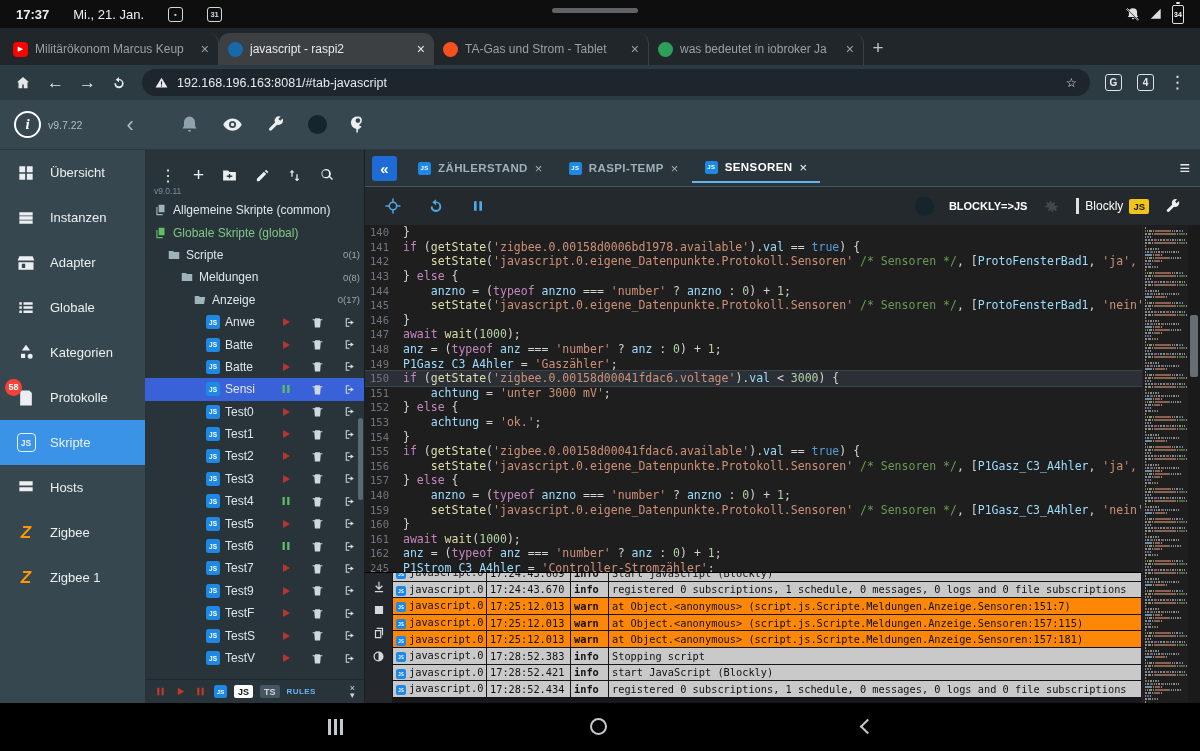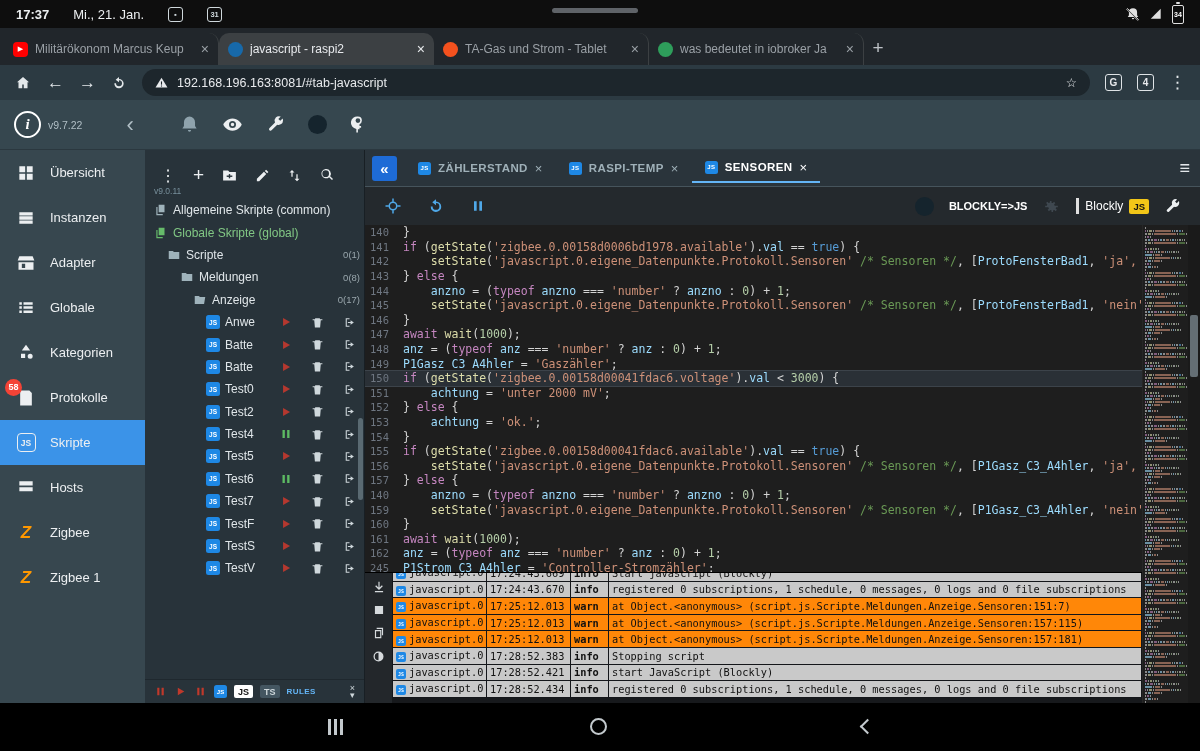--- a/index.html
+++ b/index.html
@@ -436,118 +436,194 @@
                 <svg width="13" height="13" viewBox="0 0 24 24" fill="#cfd8dc">
                   <path d="M6 8h12l-1.2 13H7.2L6 8zm10-4l1 2h4v2H3V6h4l1-2h8z"></path>
                 </svg>
               </span>
   <span class="t-ctl">
                 <svg width="13" height="13" viewBox="0 0 24 24" fill="#cfd8dc">
                   <path d="M5 4h7v2H7v12h5v2H5V4zm9 4l6 4-6 4v-3h-5v-2h5V8z"></path>
                 </svg>
               </span>
  </div>
-            <div class="tree-row script " style="padding-left:61px">
-  <span class="jsfile">JS</span>
-  <span class="t-label">Test0</span>
-  <span class="t-ctl">
-                <svg width="14" height="14" viewBox="0 0 24 24" fill="#b5382f">
-                  <path d="M7 5v14l12-7z"></path>
-                </svg>
-              </span>
-  <span class="t-ctl">
-                <svg width="13" height="13" viewBox="0 0 24 24" fill="#cfd8dc">
-                  <path d="M6 8h12l-1.2 13H7.2L6 8zm10-4l1 2h4v2H3V6h4l1-2h8z"></path>
-                </svg>
-              </span>
-  <span class="t-ctl">
-                <svg width="13" height="13" viewBox="0 0 24 24" fill="#cfd8dc">
-                  <path d="M5 4h7v2H7v12h5v2H5V4zm9 4l6 4-6 4v-3h-5v-2h5V8z"></path>
-                </svg>
-              </span>
- </div>
-            <div class="tree-row script " style="padding-left:61px">
-  <span class="jsfile">JS</span>
-  <span class="t-label">Test2</span>
-  <span class="t-ctl">
-                <svg width="14" height="14" viewBox="0 0 24 24" fill="#b5382f">
-                  <path d="M7 5v14l12-7z"></path>
-                </svg>
-              </span>
-  <span class="t-ctl">
-                <svg width="13" height="13" viewBox="0 0 24 24" fill="#cfd8dc">
-                  <path d="M6 8h12l-1.2 13H7.2L6 8zm10-4l1 2h4v2H3V6h4l1-2h8z"></path>
-                </svg>
-              </span>
-  <span class="t-ctl">
-                <svg width="13" height="13" viewBox="0 0 24 24" fill="#cfd8dc">
-                  <path d="M5 4h7v2H7v12h5v2H5V4zm9 4l6 4-6 4v-3h-5v-2h5V8z"></path>
-                </svg>
-              </span>
- </div>
-            <div class="tree-row script " style="padding-left:61px">
-  <span class="jsfile">JS</span>
-  <span class="t-label">Test4</span>
+            <div class="tree-row script selected" style="padding-left:61px">
+  <span class="jsfile">JS</span>
+  <span class="t-label">Sensi</span>
   <span class="t-ctl">
                 <svg width="14" height="14" viewBox="0 0 24 24" fill="#5dbb63">
                   <path d="M6 5h4v14H6zM14 5h4v14h-4z"></path>
                 </svg>
               </span>
   <span class="t-ctl">
                 <svg width="13" height="13" viewBox="0 0 24 24" fill="#cfd8dc">
                   <path d="M6 8h12l-1.2 13H7.2L6 8zm10-4l1 2h4v2H3V6h4l1-2h8z"></path>
                 </svg>
               </span>
   <span class="t-ctl">
                 <svg width="13" height="13" viewBox="0 0 24 24" fill="#cfd8dc">
                   <path d="M5 4h7v2H7v12h5v2H5V4zm9 4l6 4-6 4v-3h-5v-2h5V8z"></path>
                 </svg>
               </span>
  </div>
             <div class="tree-row script " style="padding-left:61px">
   <span class="jsfile">JS</span>
-  <span class="t-label">Test5</span>
-  <span class="t-ctl">
-                <svg width="14" height="14" viewBox="0 0 24 24" fill="#b5382f">
-                  <path d="M7 5v14l12-7z"></path>
-                </svg>
-              </span>
-  <span class="t-ctl">
-                <svg width="13" height="13" viewBox="0 0 24 24" fill="#cfd8dc">
-                  <path d="M6 8h12l-1.2 13H7.2L6 8zm10-4l1 2h4v2H3V6h4l1-2h8z"></path>
-                </svg>
-              </span>
-  <span class="t-ctl">
-                <svg width="13" height="13" viewBox="0 0 24 24" fill="#cfd8dc">
-                  <path d="M5 4h7v2H7v12h5v2H5V4zm9 4l6 4-6 4v-3h-5v-2h5V8z"></path>
-                </svg>
-              </span>
- </div>
-            <div class="tree-row script " style="padding-left:61px">
-  <span class="jsfile">JS</span>
-  <span class="t-label">Test6</span>
+  <span class="t-label">Test0</span>
+  <span class="t-ctl">
+                <svg width="14" height="14" viewBox="0 0 24 24" fill="#b5382f">
+                  <path d="M7 5v14l12-7z"></path>
+                </svg>
+              </span>
+  <span class="t-ctl">
+                <svg width="13" height="13" viewBox="0 0 24 24" fill="#cfd8dc">
+                  <path d="M6 8h12l-1.2 13H7.2L6 8zm10-4l1 2h4v2H3V6h4l1-2h8z"></path>
+                </svg>
+              </span>
+  <span class="t-ctl">
+                <svg width="13" height="13" viewBox="0 0 24 24" fill="#cfd8dc">
+                  <path d="M5 4h7v2H7v12h5v2H5V4zm9 4l6 4-6 4v-3h-5v-2h5V8z"></path>
+                </svg>
+              </span>
+ </div>
+            <div class="tree-row script " style="padding-left:61px">
+  <span class="jsfile">JS</span>
+  <span class="t-label">Test1</span>
+  <span class="t-ctl">
+                <svg width="14" height="14" viewBox="0 0 24 24" fill="#b5382f">
+                  <path d="M7 5v14l12-7z"></path>
+                </svg>
+              </span>
+  <span class="t-ctl">
+                <svg width="13" height="13" viewBox="0 0 24 24" fill="#cfd8dc">
+                  <path d="M6 8h12l-1.2 13H7.2L6 8zm10-4l1 2h4v2H3V6h4l1-2h8z"></path>
+                </svg>
+              </span>
+  <span class="t-ctl">
+                <svg width="13" height="13" viewBox="0 0 24 24" fill="#cfd8dc">
+                  <path d="M5 4h7v2H7v12h5v2H5V4zm9 4l6 4-6 4v-3h-5v-2h5V8z"></path>
+                </svg>
+              </span>
+ </div>
+            <div class="tree-row script " style="padding-left:61px">
+  <span class="jsfile">JS</span>
+  <span class="t-label">Test2</span>
+  <span class="t-ctl">
+                <svg width="14" height="14" viewBox="0 0 24 24" fill="#b5382f">
+                  <path d="M7 5v14l12-7z"></path>
+                </svg>
+              </span>
+  <span class="t-ctl">
+                <svg width="13" height="13" viewBox="0 0 24 24" fill="#cfd8dc">
+                  <path d="M6 8h12l-1.2 13H7.2L6 8zm10-4l1 2h4v2H3V6h4l1-2h8z"></path>
+                </svg>
+              </span>
+  <span class="t-ctl">
+                <svg width="13" height="13" viewBox="0 0 24 24" fill="#cfd8dc">
+                  <path d="M5 4h7v2H7v12h5v2H5V4zm9 4l6 4-6 4v-3h-5v-2h5V8z"></path>
+                </svg>
+              </span>
+ </div>
+            <div class="tree-row script " style="padding-left:61px">
+  <span class="jsfile">JS</span>
+  <span class="t-label">Test3</span>
+  <span class="t-ctl">
+                <svg width="14" height="14" viewBox="0 0 24 24" fill="#b5382f">
+                  <path d="M7 5v14l12-7z"></path>
+                </svg>
+              </span>
+  <span class="t-ctl">
+                <svg width="13" height="13" viewBox="0 0 24 24" fill="#cfd8dc">
+                  <path d="M6 8h12l-1.2 13H7.2L6 8zm10-4l1 2h4v2H3V6h4l1-2h8z"></path>
+                </svg>
+              </span>
+  <span class="t-ctl">
+                <svg width="13" height="13" viewBox="0 0 24 24" fill="#cfd8dc">
+                  <path d="M5 4h7v2H7v12h5v2H5V4zm9 4l6 4-6 4v-3h-5v-2h5V8z"></path>
+                </svg>
+              </span>
+ </div>
+            <div class="tree-row script " style="padding-left:61px">
+  <span class="jsfile">JS</span>
+  <span class="t-label">Test4</span>
   <span class="t-ctl">
                 <svg width="14" height="14" viewBox="0 0 24 24" fill="#5dbb63">
                   <path d="M6 5h4v14H6zM14 5h4v14h-4z"></path>
                 </svg>
               </span>
   <span class="t-ctl">
                 <svg width="13" height="13" viewBox="0 0 24 24" fill="#cfd8dc">
                   <path d="M6 8h12l-1.2 13H7.2L6 8zm10-4l1 2h4v2H3V6h4l1-2h8z"></path>
                 </svg>
               </span>
   <span class="t-ctl">
                 <svg width="13" height="13" viewBox="0 0 24 24" fill="#cfd8dc">
                   <path d="M5 4h7v2H7v12h5v2H5V4zm9 4l6 4-6 4v-3h-5v-2h5V8z"></path>
                 </svg>
               </span>
  </div>
             <div class="tree-row script " style="padding-left:61px">
   <span class="jsfile">JS</span>
+  <span class="t-label">Test5</span>
+  <span class="t-ctl">
+                <svg width="14" height="14" viewBox="0 0 24 24" fill="#b5382f">
+                  <path d="M7 5v14l12-7z"></path>
+                </svg>
+              </span>
+  <span class="t-ctl">
+                <svg width="13" height="13" viewBox="0 0 24 24" fill="#cfd8dc">
+                  <path d="M6 8h12l-1.2 13H7.2L6 8zm10-4l1 2h4v2H3V6h4l1-2h8z"></path>
+                </svg>
+              </span>
+  <span class="t-ctl">
+                <svg width="13" height="13" viewBox="0 0 24 24" fill="#cfd8dc">
+                  <path d="M5 4h7v2H7v12h5v2H5V4zm9 4l6 4-6 4v-3h-5v-2h5V8z"></path>
+                </svg>
+              </span>
+ </div>
+            <div class="tree-row script " style="padding-left:61px">
+  <span class="jsfile">JS</span>
+  <span class="t-label">Test6</span>
+  <span class="t-ctl">
+                <svg width="14" height="14" viewBox="0 0 24 24" fill="#5dbb63">
+                  <path d="M6 5h4v14H6zM14 5h4v14h-4z"></path>
+                </svg>
+              </span>
+  <span class="t-ctl">
+                <svg width="13" height="13" viewBox="0 0 24 24" fill="#cfd8dc">
+                  <path d="M6 8h12l-1.2 13H7.2L6 8zm10-4l1 2h4v2H3V6h4l1-2h8z"></path>
+                </svg>
+              </span>
+  <span class="t-ctl">
+                <svg width="13" height="13" viewBox="0 0 24 24" fill="#cfd8dc">
+                  <path d="M5 4h7v2H7v12h5v2H5V4zm9 4l6 4-6 4v-3h-5v-2h5V8z"></path>
+                </svg>
+              </span>
+ </div>
+            <div class="tree-row script " style="padding-left:61px">
+  <span class="jsfile">JS</span>
   <span class="t-label">Test7</span>
+  <span class="t-ctl">
+                <svg width="14" height="14" viewBox="0 0 24 24" fill="#b5382f">
+                  <path d="M7 5v14l12-7z"></path>
+                </svg>
+              </span>
+  <span class="t-ctl">
+                <svg width="13" height="13" viewBox="0 0 24 24" fill="#cfd8dc">
+                  <path d="M6 8h12l-1.2 13H7.2L6 8zm10-4l1 2h4v2H3V6h4l1-2h8z"></path>
+                </svg>
+              </span>
+  <span class="t-ctl">
+                <svg width="13" height="13" viewBox="0 0 24 24" fill="#cfd8dc">
+                  <path d="M5 4h7v2H7v12h5v2H5V4zm9 4l6 4-6 4v-3h-5v-2h5V8z"></path>
+                </svg>
+              </span>
+ </div>
+            <div class="tree-row script " style="padding-left:61px">
+  <span class="jsfile">JS</span>
+  <span class="t-label">Test9</span>
   <span class="t-ctl">
                 <svg width="14" height="14" viewBox="0 0 24 24" fill="#b5382f">
                   <path d="M7 5v14l12-7z"></path>
                 </svg>
               </span>
   <span class="t-ctl">
                 <svg width="13" height="13" viewBox="0 0 24 24" fill="#cfd8dc">
                   <path d="M6 8h12l-1.2 13H7.2L6 8zm10-4l1 2h4v2H3V6h4l1-2h8z"></path>
                 </svg>
               </span>
@@ -742,21 +818,21 @@
               <div class="code-line">
                 <span class="ln">149</span>
                 <span class="lc"><span class="tk-v">P1Gasz_C3_A4hler</span><span class="tk-p"> = </span><span class="tk-s">'Gaszähler'</span><span class="tk-p">;</span></span>
               </div>
               <div class="code-line current">
                 <span class="ln">150</span>
                 <span class="lc"><span class="tk-k">if</span><span class="tk-p"> (</span><span class="tk-f">getState</span><span class="tk-p">(</span><span class="tk-s">'zigbee.0.00158d00041fdac6.voltage'</span><span class="tk-p">).</span><span class="tk-v">val</span><span class="tk-p"> &lt; </span><span class="tk-n">3000</span><span class="tk-p">) {</span></span>
               </div>
               <div class="code-line">
                 <span class="ln">151</span>
-                <span class="lc"><span class="tk-p">    </span><span class="tk-v">achtung</span><span class="tk-p"> = </span><span class="tk-s">'unter 2000 mV'</span><span class="tk-p">;</span></span>
+                <span class="lc"><span class="tk-p">    </span><span class="tk-v">achtung</span><span class="tk-p"> = </span><span class="tk-s">'unter 3000 mV'</span><span class="tk-p">;</span></span>
               </div>
               <div class="code-line">
                 <span class="ln">152</span>
                 <span class="lc"><span class="tk-p">} </span><span class="tk-k">else</span><span class="tk-p"> {</span></span>
               </div>
               <div class="code-line">
                 <span class="ln">153</span>
                 <span class="lc"><span class="tk-p">    </span><span class="tk-v">achtung</span><span class="tk-p"> = </span><span class="tk-s">'ok.'</span><span class="tk-p">;</span></span>
               </div>
               <div class="code-line">

